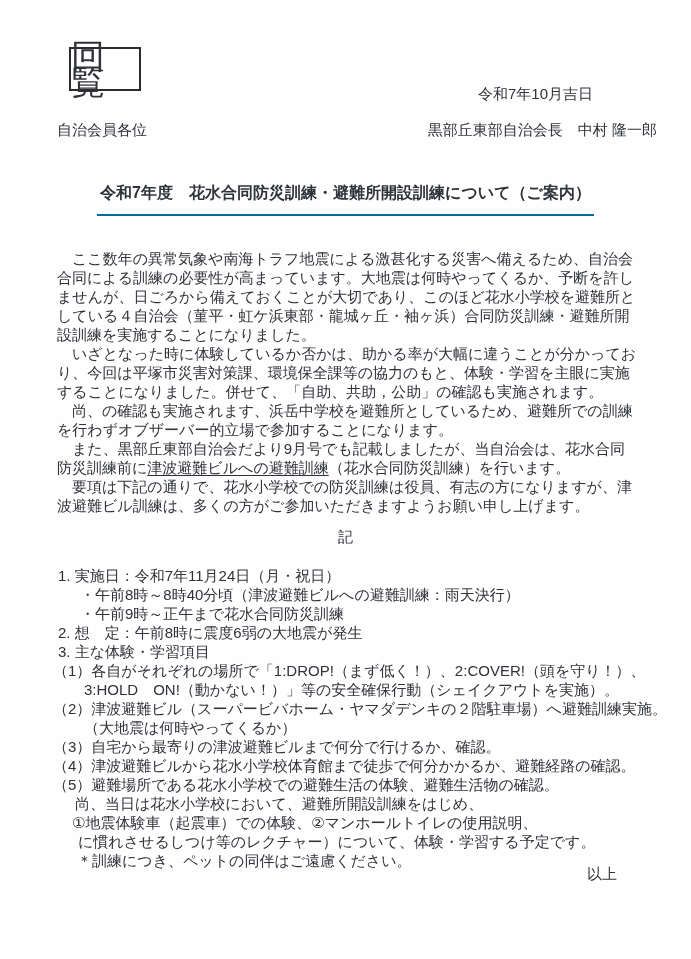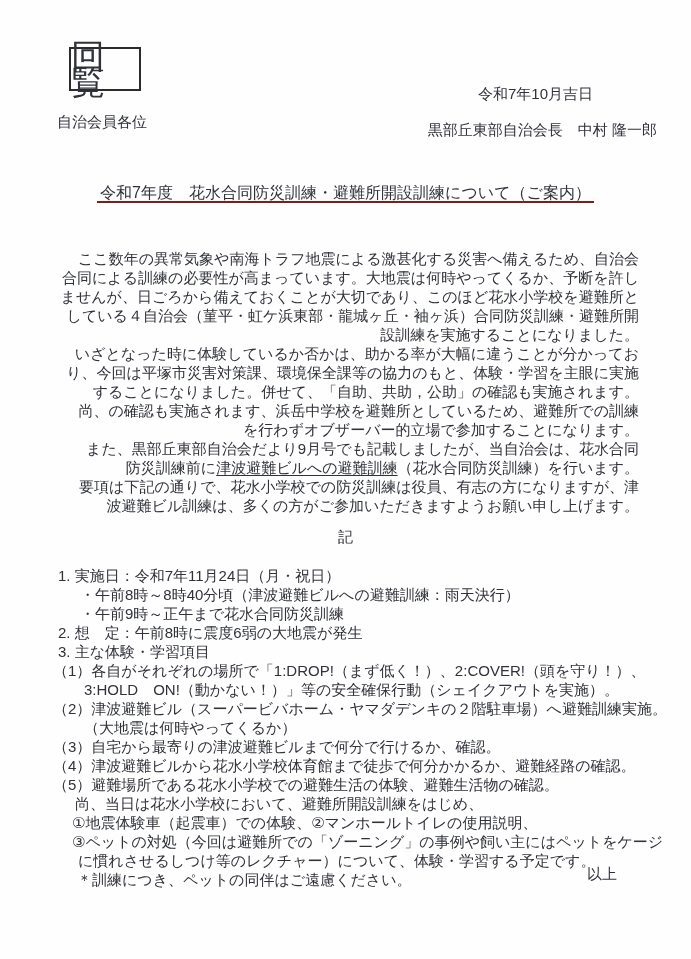--- a/index.html
+++ b/index.html
@@ -18,32 +18,33 @@
     position:absolute;left:69px;top:47px;
     width:72px;height:44px;
     border:2px solid #2b2b2b;
     box-sizing:border-box;
     display:flex;align-items:center;justify-content:center;
   }
   .kairan-box .kairan-text{
     font-size:34px;line-height:26px;letter-spacing:2px;font-weight:500;
   }
   .date-line{position:absolute;top:84px;right:98px;}
-  .recipient{position:absolute;top:112px;left:57px;}
+  .recipient{position:absolute;top:120px;left:57px;}
   .sender{position:absolute;top:120px;right:34px;}
   .title{
     position:absolute;top:181px;left:0;width:100%;
     margin:0;text-align:center;
     font-size:16px;font-weight:normal;line-height:24px;
   }
   .title .title-underline{
-    border-bottom:2px solid #7f1d1d;
-    padding:0 3px 0 3px;
+    border-bottom:2px solid #0369a1;
+    padding:0 3px 13px 3px;
+    font-weight:bold;
   }
-  .bodytext{position:absolute;top:249px;left:57px;width:582px;text-align:right;}
+  .bodytext{position:absolute;top:249px;left:57px;width:582px;}
   .bodytext p{margin:0;}
   .u{text-decoration:underline;text-underline-offset:2px;}
   .record-marker{position:absolute;top:527px;left:0;width:100%;text-align:center;}
   .notes{position:absolute;top:566px;left:57px;width:604px;}
   .note-line{white-space:nowrap;margin:0;}
   .ind-item{margin-left:1px;}
   .ind-bullet{margin-left:23px;}
   .ind-sub{margin-left:-4px;}
   .ind-cont{margin-left:27px;}
   .ind-note{margin-left:18px;}
@@ -85,20 +86,19 @@
       <div class="note-line ind-item">3. 主な体験・学習項目</div>
       <div class="note-line ind-sub">（1）各自がそれぞれの場所で「1:DROP!（まず低く！）、2:COVER!（頭を守り！）、</div>
       <div class="note-line ind-cont">3:HOLD　ON!（動かない！）」等の安全確保行動（シェイクアウトを実施）。</div>
       <div class="note-line ind-sub">（2）津波避難ビル（スーパービバホーム・ヤマダデンキの２階駐車場）へ避難訓練実施。</div>
       <div class="note-line ind-cont">（大地震は何時やってくるか）</div>
       <div class="note-line ind-sub">（3）自宅から最寄りの津波避難ビルまで何分で行けるか、確認。</div>
       <div class="note-line ind-sub">（4）津波避難ビルから花水小学校体育館まで徒歩で何分かかるか、避難経路の確認。</div>
       <div class="note-line ind-sub">（5）避難場所である花水小学校での避難生活の体験、避難生活物の確認。</div>
       <div class="note-line ind-note">尚、当日は花水小学校において、避難所開設訓練をはじめ、</div>
       <div class="note-line ind-circ">①地震体験車（起震車）での体験、②マンホールトイレの使用説明、</div>
-      <div class="note-line ind-circ">③ペットの対処（今回は避難所での「ゾーニング」の事例や飼い主にはペットをケージ</div>
       <div class="note-line ind-circcont">に慣れさせるしつけ等のレクチャー）について、体験・学習する予定です。</div>
       <div class="note-line ind-ast">＊訓練につき、ペットの同伴はご遠慮ください。</div>
     </div>
 
   <div class="closing">以上</div>
 
 </div>
 
 </body></html>

